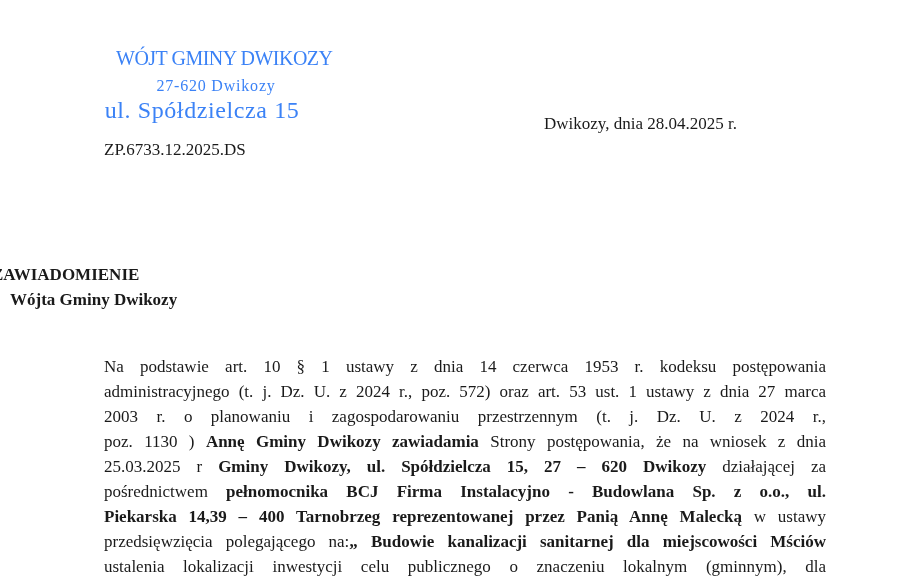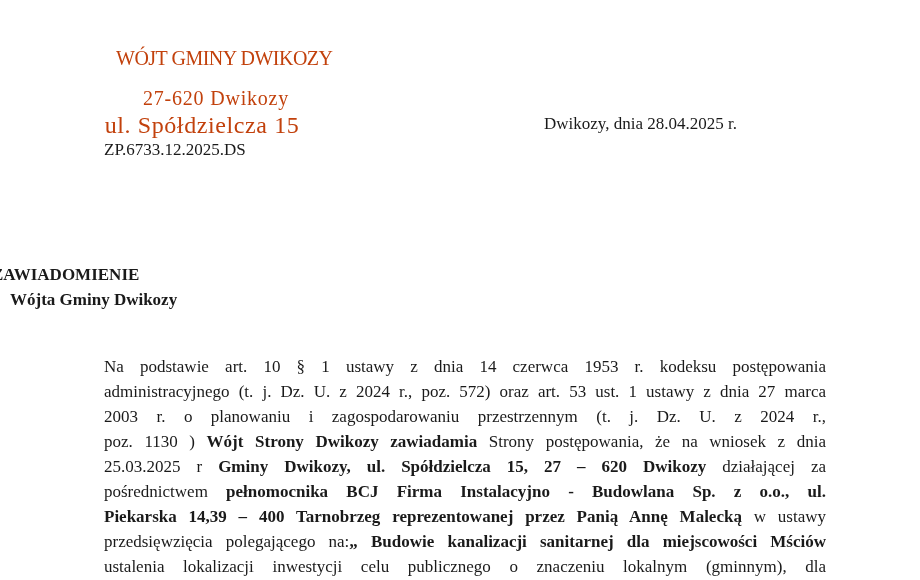--- a/index.html
+++ b/index.html
@@ -2,25 +2,25 @@
 <html><head>
 <meta charset="utf-8">
 <style>
   html, body { margin:0; padding:0; }
   body {
     width:920px; height:580px; overflow:hidden; background:#ffffff;
     font-family:"Liberation Serif", serif; color:#1a1a1a; position:relative;
   }
   .stamp {
     position:absolute; left:116px; top:46px; width:200px;
-    text-align:center; color:#c2410c;
+    text-align:center; color:#3b82f6;
     font-family:"Liberation Serif", serif;
   }
   .stamp .l1 { font-size:20px; letter-spacing:-0.5px; transform:scaleY(1.1); display:block; white-space:nowrap; margin-left:0px; text-align:left;}
-  .stamp .l2 { font-size:20px; letter-spacing:0.8px; display:block; margin-top:18px; }
+  .stamp .l2 { font-size:16px; letter-spacing:0.8px; display:block; margin-top:8px; }
   .stamp .l3 { font-size:24px; letter-spacing:0.6px; display:block; margin-top:2px; margin-left:-28px; }
   .date { position:absolute; left:544px; top:114px; font-size:17px; }
   .sign { position:absolute; left:104px; top:140px; font-size:17px; }
   .title { position:absolute; left:0; width:920px; top:262px; text-align:left; font-weight:bold; font-size:17px; line-height:25px; }
   .title .t1 { margin-left:-8px; }
   .title .t2 { margin-left:10px; }
   .body {
     position:absolute; left:104px; top:354px; width:722px;
     font-size:17px; line-height:25px; text-align:justify;
   }
@@ -41,19 +41,19 @@
 
 <div class="title">
   <div class="t1">ZAWIADOMIENIE</div>
   <div class="t2">Wójta Gminy Dwikozy</div>
 </div>
 
 <div class="body" id="body">
     <span class="line"><span>Na podstawie art. 10 § 1 ustawy z dnia 14 czerwca 1953 r. kodeksu postępowania</span></span>
     <span class="line"><span>administracyjnego (t. j. Dz. U. z 2024 r., poz. 572) oraz art. 53 ust. 1 ustawy z dnia 27 marca</span></span>
     <span class="line"><span>2003 r. o planowaniu i zagospodarowaniu przestrzennym (t. j. Dz. U. z 2024 r.,</span></span>
-    <span class="line"><span>poz. 1130 ) </span><b>Wójt Strony Dwikozy zawiadamia</b><span> Strony postępowania, że na wniosek  z dnia</span></span>
+    <span class="line"><span>poz. 1130 ) </span><b>Annę Gminy Dwikozy zawiadamia</b><span> Strony postępowania, że na wniosek  z dnia</span></span>
     <span class="line"><span>25.03.2025 r </span><b>Gminy Dwikozy, ul. Spółdzielcza 15, 27 – 620 Dwikozy</b><span> działającej za</span></span>
     <span class="line"><span>pośrednictwem </span><b>pełnomocnika BCJ Firma Instalacyjno -  Budowlana Sp. z o.o., ul.</b></span>
     <span class="line"><b>Piekarska 14,39 – 400 Tarnobrzeg reprezentowanej przez Panią Annę Malecką</b><span>  w ustawy</span></span>
     <span class="line"><span>przedsięwzięcia polegającego na:</span><b>„ Budowie kanalizacji sanitarnej dla miejscowości Mściów</b></span>
     <span class="line"><span>ustalenia lokalizacji inwestycji celu publicznego  o znaczeniu lokalnym (gminnym), dla</span></span>
   </div>
 
 </body></html>

